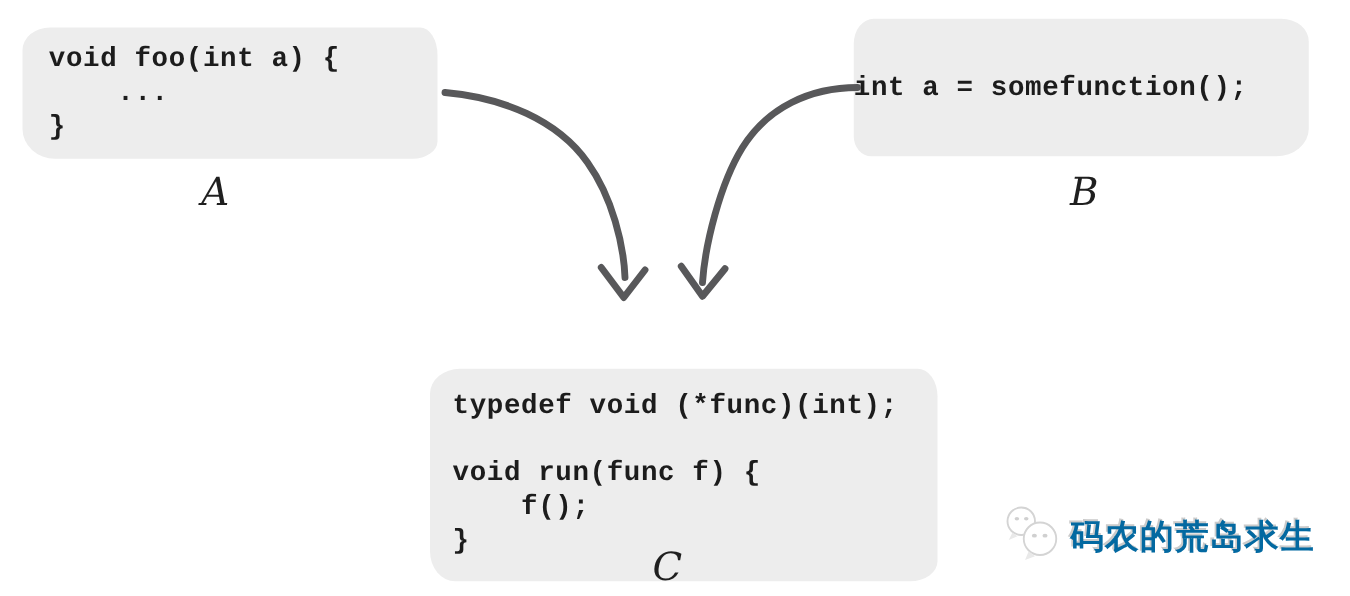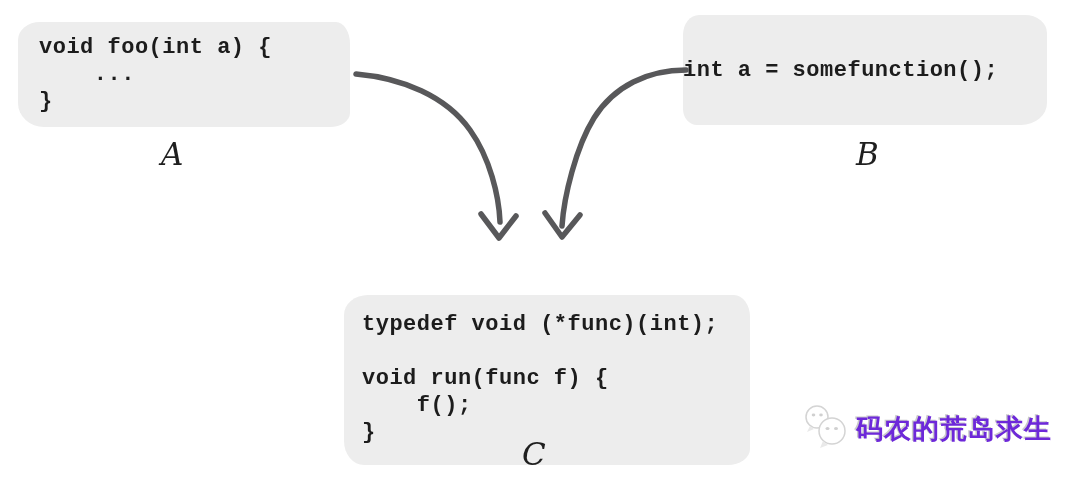--- a/index.html
+++ b/index.html
@@ -80,21 +80,21 @@
     left: 799px; top: 402px;
     display: flex;
     align-items: center;
     gap: 5px;
   }
   .watermark-text {
     font-family: "DejaVu Sans", sans-serif;
     font-size: 27px;
     font-weight: bold;
     letter-spacing: 1px;
-    color: #6d28d9;
+    color: #0369a1;
     text-shadow: -1.5px -1.5px 0 #cbcbcb, 1px 1px 0 #ffffff;
     white-space: nowrap;
   }
 </style>
 </head>
 <body>
 
 <div class="canvas">
 
   <div class="code-box" id="box-a">

